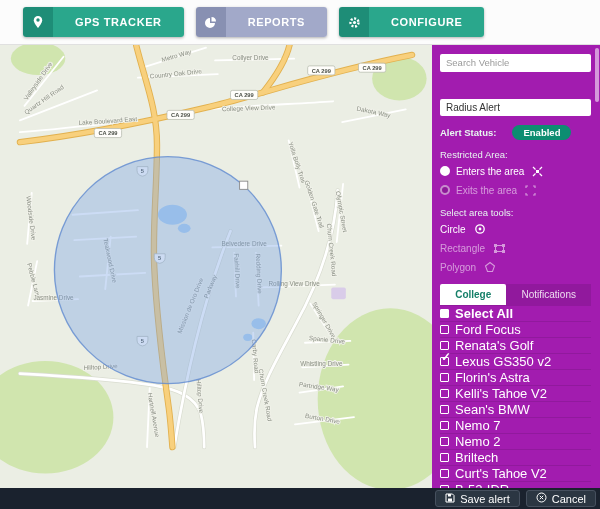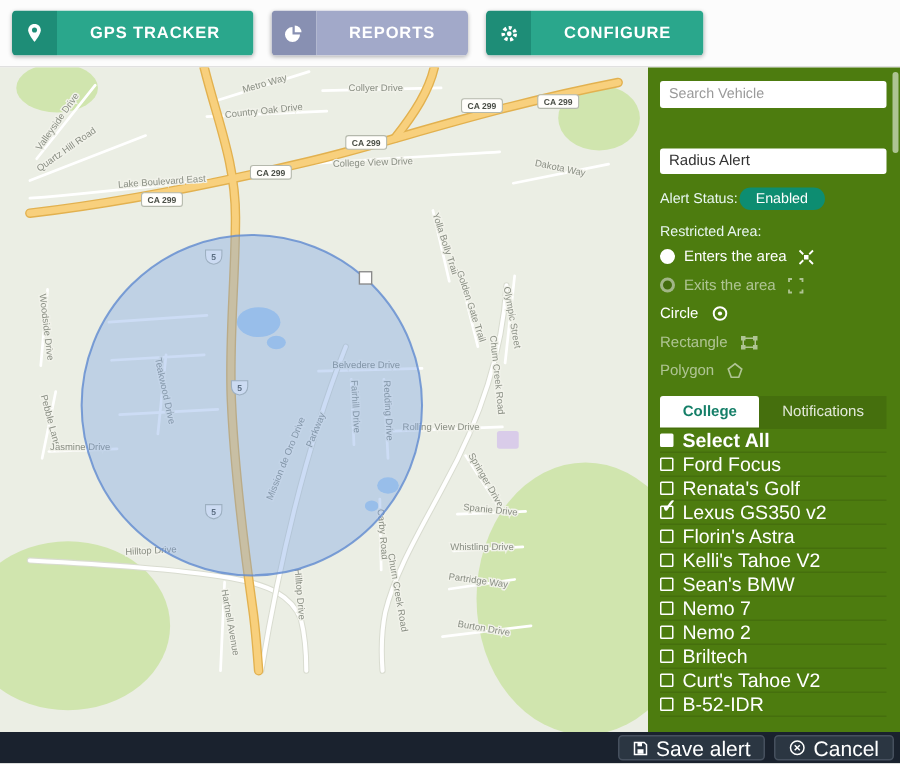--- a/index.html
+++ b/index.html
@@ -1,21 +1,21 @@
 <!DOCTYPE html>
 <html><head>
 <meta charset="utf-8">
 <style>
   * { box-sizing: border-box; }
   body { margin:0; background:#fff; font-family:"Liberation Sans", sans-serif; }
   .app { position:relative; width:600px; height:509px; overflow:hidden; background:#fff; }
 
   
   .header { position:absolute; top:0; left:0; width:600px; height:45px; background:#fcfcfc;
-            border-bottom:1px solid #e0e0e0; display:flex; align-items:center; gap:12px; padding-left:8px; }
+            border-bottom:1px solid #e0e0e0; display:flex; align-items:center; gap:12px; padding-left:23px; }
   .nav-btn { display:flex; height:30px; border-radius:3px; overflow:hidden;
              box-shadow:0 1px 3px rgba(0,0,0,.3); cursor:pointer; }
   .nav-btn .ic { width:30px; display:flex; align-items:center; justify-content:center; }
   .nav-btn .lb { display:flex; align-items:center; padding:0 22px; font-size:11px; font-weight:bold;
                  color:#fff; letter-spacing:.6px; white-space:nowrap; }
   .btn-teal .ic { background:#1e8d77; } .btn-teal .lb { background:#2aa78c; }
   .btn-gray .ic { background:#8890b2; } .btn-gray .lb { background:#a2a9c9; }
 
   
   .map { position:absolute; top:45px; left:0; width:432px; height:443px; background:#ebeee4; }
@@ -28,28 +28,28 @@
   .road-major-casing { stroke:#d9dcd0; stroke-width:4.5; fill:none; stroke-linecap:round; }
   .hwy-casing { stroke:#e2b14f; stroke-width:7; fill:none; stroke-linecap:round; }
   .hwy { stroke:#f8d07d; stroke-width:5; fill:none; stroke-linecap:round; }
   .st-label { font-size:7px; fill:#8a8f84; stroke:#f1f2ea; stroke-width:2px; paint-order:stroke; }
   .shield-shape { fill:#fffefb; stroke:#b4b8ac; stroke-width:.8; }
   .shield-text { font-size:6.3px; font-weight:bold; fill:#4a4e46; }
   .alert-circle { fill:rgba(122,163,229,.38); stroke:rgba(95,138,207,.8); stroke-width:1.5; }
   .circle-handle { fill:#ffffff; stroke:#8a8a8a; stroke-width:1; }
 
   
-  .sidebar { position:absolute; left:432px; top:45px; width:168px; height:443px; background:#4d7c0f;
+  .sidebar { position:absolute; left:432px; top:45px; width:168px; height:443px; background:#a21caf;
              padding:7px 9px 0 8px; overflow:hidden; }
   .search-input { width:100%; height:18px; border:0; border-radius:2px; padding:0 6px;
                   font-size:9.5px; color:#555; background:#fff; outline:none; }
   .search-input::placeholder { color:#9a9a9a; }
   .alert-input { margin-top:27px; width:100%; height:17px; border:0; border-radius:2px; padding:0 6px;
                  font-size:10px; color:#333; background:#fff; outline:none; }
-  .status-row { margin-top:9px; display:flex; align-items:center; gap:1px; }
+  .status-row { margin-top:9px; display:flex; align-items:center; gap:16px;font-weight:bold; }
   .lbl { font-size:9.5px; color:#e8f6f1; }
   .pill { background:#0d8d71; color:#fff; font-size:9.5px; padding:2px 11px; border-radius:9px; cursor:pointer; }
   .section-lbl { margin-top:9px; font-size:9.5px; color:#e8f6f1; }
   .opt-row { margin-top:4px; display:flex; align-items:center; gap:6px; height:15px; cursor:pointer; }
   .radio { width:10px; height:10px; border-radius:50%; border:2px solid #fff; flex:none; }
   .radio.sel { background:#fff; }
   .opt-row.dim .radio { border-color:rgba(255,255,255,.5); background:rgba(0,0,0,.12); }
   .opt-lbl { font-size:10px; color:#fff; }
   .opt-row.dim .opt-lbl { color:rgba(255,255,255,.55); }
   .opt-icon { display:inline-flex; margin-left:2px; }
@@ -66,21 +66,21 @@
   .cb .mark { position:absolute; left:0; top:-7px; color:#fff; font-size:12px; font-weight:bold; line-height:12px; }
   .veh-name { font-size:13px; color:#fff; white-space:nowrap; }
   .sel-all .veh-name { font-weight:bold; }
   .scroll-thumb { position:absolute; right:1px; top:3px; width:4px; height:54px;
                   background:rgba(255,255,255,.55); border-radius:2px; cursor:pointer; }
 
   
   .footer { position:absolute; left:0; top:488px; width:600px; height:21px; background:#1a222e;
             display:flex; align-items:center; justify-content:flex-end; gap:6px; padding-right:4px; }
   .f-btn { display:flex; align-items:center; gap:5px; background:#2b3642; border:1px solid #46505e;
-           border-radius:3px; color:#fff; font-size:14px; padding:0 9px; height:17px; cursor:pointer; white-space:nowrap; }
+           border-radius:3px; color:#fff; font-size:11px; padding:0 9px; height:17px; cursor:pointer; white-space:nowrap; }
 </style>
 </head>
 <body>
 
 <div class="app">
 
   <div class="header">
     <div class="nav-btn btn-teal">
       <span class="ic">
         <svg width="12" height="14" viewBox="0 0 12 14">
@@ -267,20 +267,21 @@
     <div class="opt-row dim">
       <span class="radio"></span>
       <span class="opt-lbl">Exits the area</span>
       <span class="opt-icon">
         <svg width="11" height="11" viewBox="0 0 11 11">
             <path d="M1 3V1h2M8 1h2v2M10 8v2H8M3 10H1V8" stroke="#fff" fill="none" stroke-width="1.2"></path>
           </svg>
       </span>
     </div>
 
+    <div class="section-lbl">Select area tools:</div>
 
     <div class="opt-row">
       <span class="opt-lbl">Circle</span>
       <span class="opt-icon">
         <svg width="12" height="12" viewBox="0 0 12 12">
             <circle cx="6" cy="6" r="4.2" stroke="#fff" fill="none" stroke-width="1.3"></circle>
             <circle cx="6" cy="6" r="1.4" fill="#fff"></circle>
           </svg>
       </span>
     </div>

